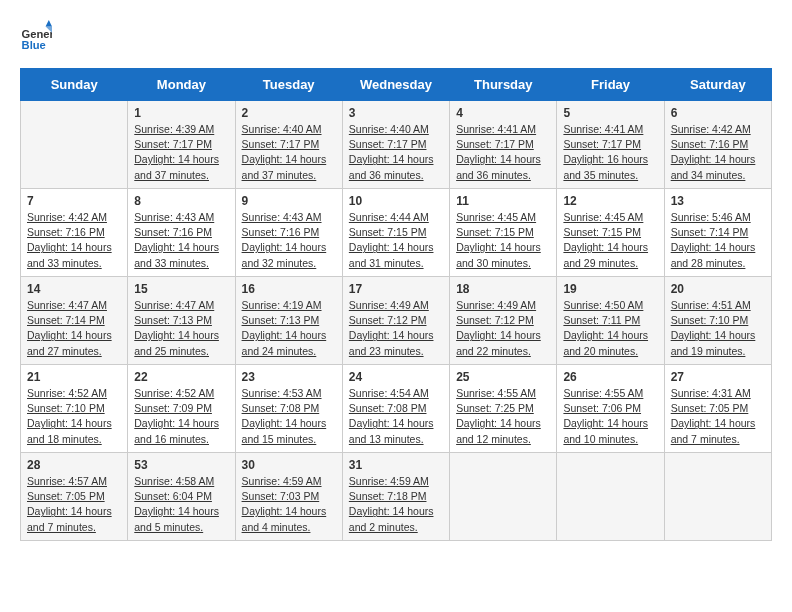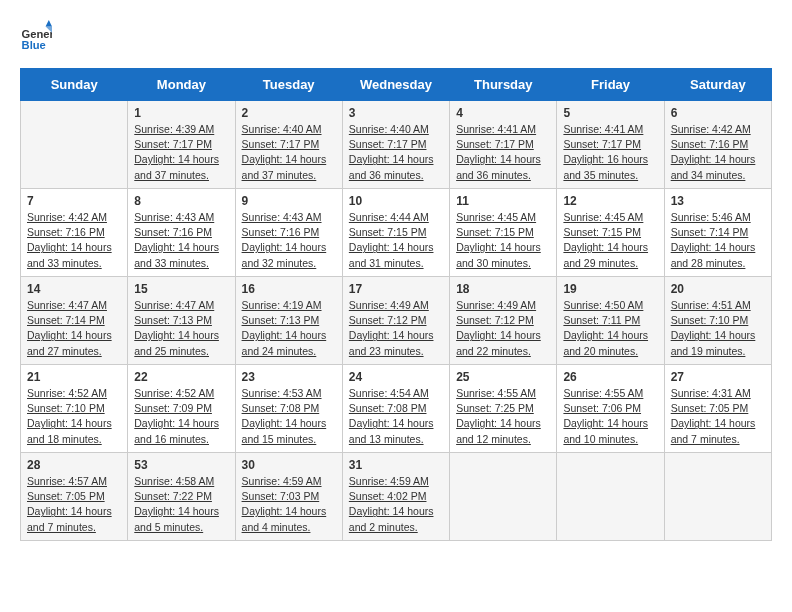--- a/index.html
+++ b/index.html
@@ -226,28 +226,28 @@
           <div class="day-info"><span>Sunrise: 4:31 AM</span><br><span>Sunset: 7:05 PM</span><br><span>Daylight: 14 hours and 7 minutes.</span></div>
         </td>
       </tr>
       <tr>
         <td>
           <span class="day-number">28</span>
           <div class="day-info"><span>Sunrise: 4:57 AM</span><br><span>Sunset: 7:05 PM</span><br><span>Daylight: 14 hours and 7 minutes.</span></div>
         </td>
         <td>
           <span class="day-number">53</span>
-          <div class="day-info"><span>Sunrise: 4:58 AM</span><br><span>Sunset: 7:22 PM</span><br><span>Daylight: 14 hours and 5 minutes.</span></div>
+          <div class="day-info"><span>Sunrise: 4:58 AM</span><br><span>Sunset: 6:04 PM</span><br><span>Daylight: 14 hours and 5 minutes.</span></div>
         </td>
         <td>
           <span class="day-number">30</span>
           <div class="day-info"><span>Sunrise: 4:59 AM</span><br><span>Sunset: 7:03 PM</span><br><span>Daylight: 14 hours and 4 minutes.</span></div>
         </td>
         <td>
           <span class="day-number">31</span>
-          <div class="day-info"><span>Sunrise: 4:59 AM</span><br><span>Sunset: 4:02 PM</span><br><span>Daylight: 14 hours and 2 minutes.</span></div>
+          <div class="day-info"><span>Sunrise: 4:59 AM</span><br><span>Sunset: 7:18 PM</span><br><span>Daylight: 14 hours and 2 minutes.</span></div>
         </td>
         <td></td>
         <td></td>
         <td></td>
       </tr>
     </tbody>
 </table>
 
 </body></html>

